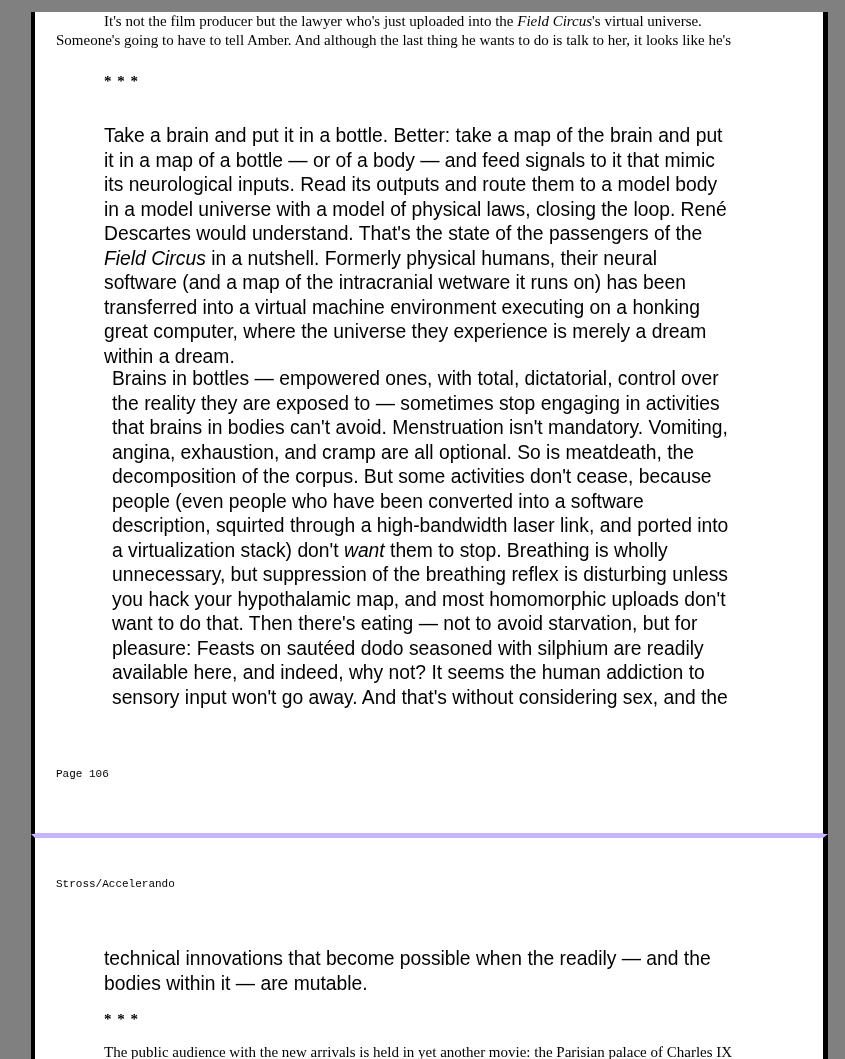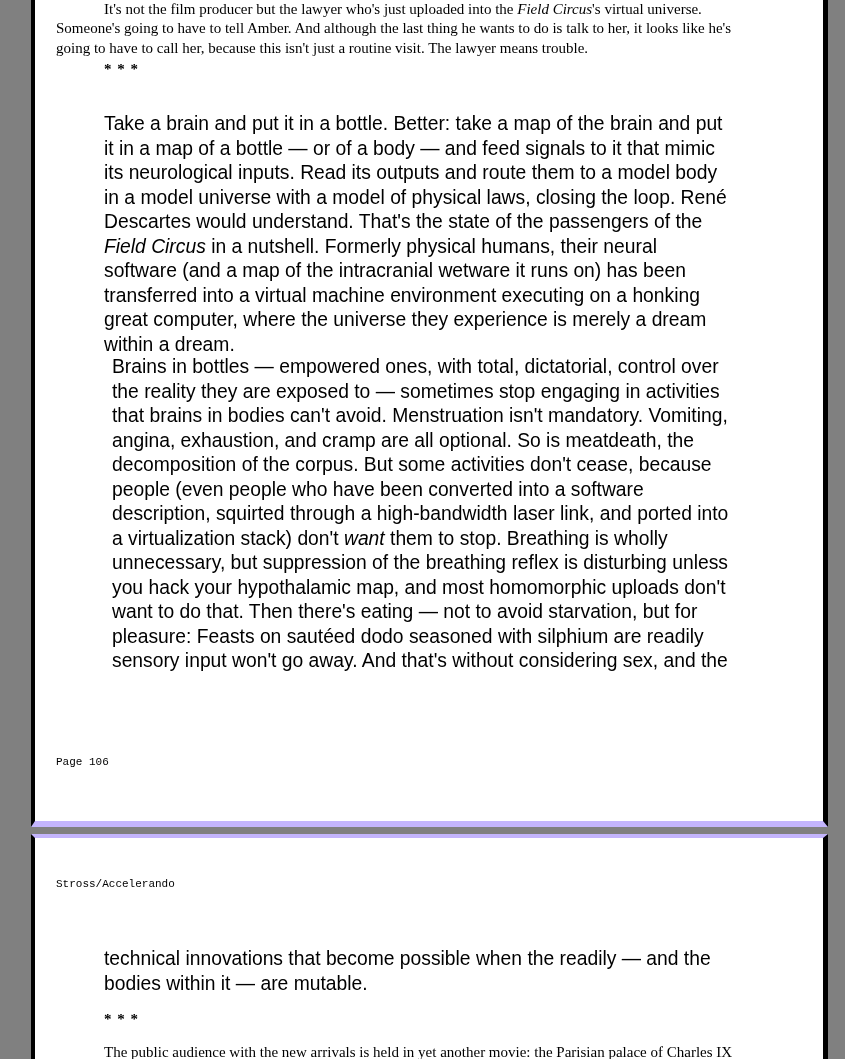--- a/index.html
+++ b/index.html
@@ -22,21 +22,21 @@
   .page {
     position: absolute;
     left: 31px;
     width: 788px;
     background: #ffffff;
     border-left: 4px solid #000;
     border-right: 5px solid #000;
     overflow: hidden;
   }
   .page-1 {
-    top: 0;
+    top: 12px;
     height: 821px;
     border-top: none;
     border-bottom: 6px solid #c4b5fd;
   }
   .page-2 {
     top: 834px;
     height: 221px;
     border-top: 4px solid #c4b5fd;
     border-bottom: none;
   }
@@ -94,21 +94,20 @@
 </style>
 </head>
 <body>
 
 <div class="viewport">
   <div class="page page-1">
     <div class="page-content">
         <div class="block serif blk-opening-serif-paragraph">
           <div class="line"><span>It's not the film producer but the lawyer who's just uploaded into the </span><span class="it">Field Circus</span><span>'s virtual universe.</span></div>
           <div class="line"><span>Someone's going to have to tell Amber. And although the last thing he wants to do is talk to her, it looks like he's</span></div>
-          <div class="line"><span>going to have to call her, because this isn't just a routine visit. The lawyer means trouble.</span></div>
         </div>
         <div class="block separator blk-separator-1">* * *</div>
         <div class="block sans blk-body-paragraph-1">
           <div class="line"><span>Take a brain and put it in a bottle. Better: take a map of the brain and put</span></div>
           <div class="line"><span>it in a map of a bottle — or of a body — and feed signals to it that mimic</span></div>
           <div class="line"><span>its neurological inputs. Read its outputs and route them to a model body</span></div>
           <div class="line"><span>in a model universe with a model of physical laws, closing the loop. René</span></div>
           <div class="line"><span>Descartes would understand. That's the state of the passengers of the</span></div>
           <div class="line"><span class="it">Field Circus</span><span> in a nutshell. Formerly physical humans, their neural</span></div>
           <div class="line"><span>software (and a map of the intracranial wetware it runs on) has been</span></div>
@@ -122,20 +121,21 @@
           <div class="line"><span>that brains in bodies can't avoid. Menstruation isn't mandatory. Vomiting,</span></div>
           <div class="line"><span>angina, exhaustion, and cramp are all optional. So is meatdeath, the</span></div>
           <div class="line"><span>decomposition of the corpus. But some activities don't cease, because</span></div>
           <div class="line"><span>people (even people who have been converted into a software</span></div>
           <div class="line"><span>description, squirted through a high-bandwidth laser link, and ported into</span></div>
           <div class="line"><span>a virtualization stack) don't </span><span class="it">want</span><span> them to stop. Breathing is wholly</span></div>
           <div class="line"><span>unnecessary, but suppression of the breathing reflex is disturbing unless</span></div>
           <div class="line"><span>you hack your hypothalamic map, and most homomorphic uploads don't</span></div>
           <div class="line"><span>want to do that. Then there's eating — not to avoid starvation, but for</span></div>
           <div class="line"><span>pleasure: Feasts on sautéed dodo seasoned with silphium are readily</span></div>
+          <div class="line"><span>available here, and indeed, why not? It seems the human addiction to</span></div>
           <div class="line"><span>sensory input won't go away. And that's without considering sex, and the</span></div>
         </div>
         <div class="block footer blk-page-number">Page 106</div>
       </div>
   </div>
   <div class="page page-2">
     <div class="page-content">
         <div class="block header blk-running-header">Stross/Accelerando</div>
         <div class="block sans blk-body-paragraph-3">
           <div class="line"><span>technical innovations that become possible when the readily — and the</span></div>

